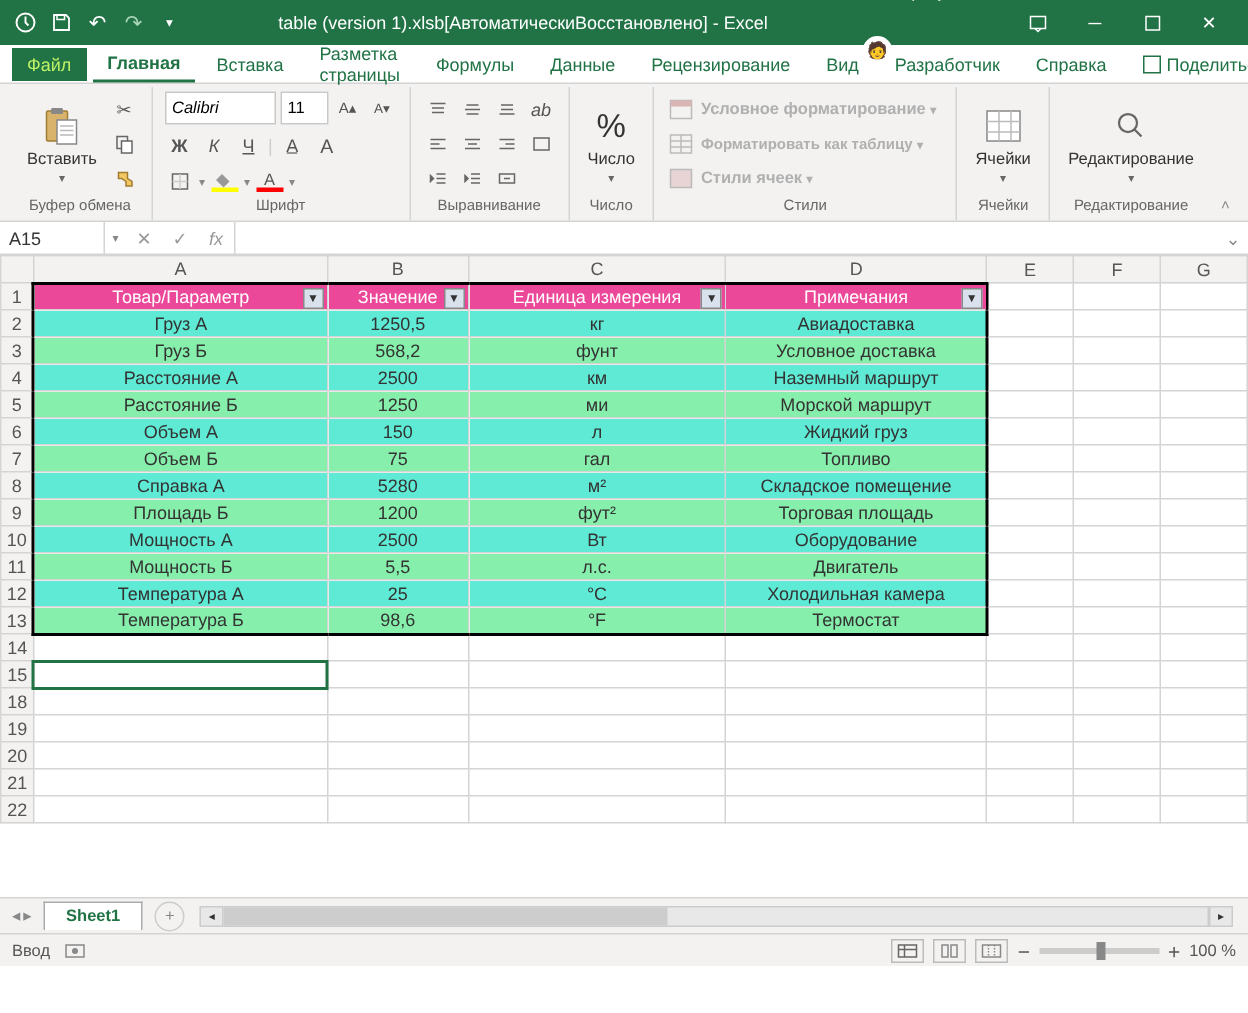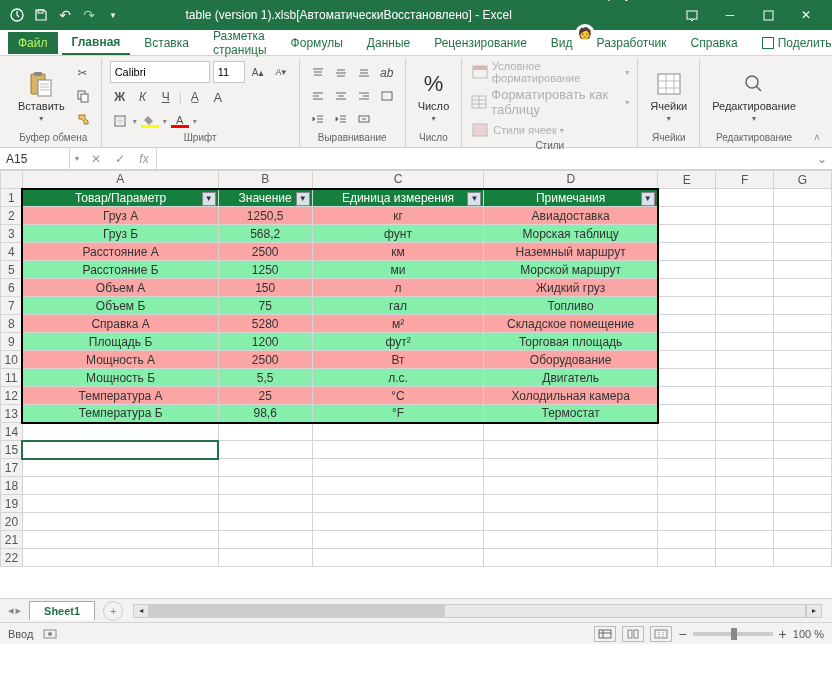--- a/index.html
+++ b/index.html
@@ -28,23 +28,23 @@
 .ribbon { height: 92px; background: #f3f2f1; border-bottom: 1px solid #d4d4d4; display: flex; padding: 2px 6px 0 6px; }
 .rgroup { border-right: 1px solid #d4d4d4; padding: 2px 8px; display: flex; flex-direction: column; justify-content: space-between; }
 .rgroup-label { text-align: center; font-size: 10px; color: #666; padding-bottom: 2px; }
 .rgroup-body { flex: 1; display: flex; gap: 4px; }
 .rbtn-big { display: flex; flex-direction: column; align-items: center; justify-content: center; padding: 2px 4px; gap: 2px; font-size: 11px; color: #333; }
 .rbtn-big .ico { width: 28px; height: 28px; display: flex; align-items: center; justify-content: center; font-size: 20px; }
 .rstack { display: flex; flex-direction: column; gap: 3px; justify-content: center; }
 .rstack-row { display: flex; gap: 3px; align-items: center; }
 .smbtn { width: 20px; height: 20px; display: flex; align-items: center; justify-content: center; font-size: 12px; color: #555; border: 1px solid transparent; }
 .fontbox { border: 1px solid #c8c8c8; background: #fff; height: 22px; font-size: 11px; padding: 0 4px; }
-.fontname { width: 100px; }
+.fontname { width: 74px; font-style: italic; }
 .fontsize { width: 32px; }
-.disabled .smbtn, .disabled span, .disabled .rbtn-big { color: #b0b0b0; }
+.disabled .smbtn, .disabled span, .disabled .rbtn-big { color: #b0b0b0; font-weight: bold; }
 .colorbar { width: 18px; height: 3px; }
 
 
 .fbar-row { height: 22px; border-bottom: 1px solid #d4d4d4; display: flex; align-items: center; background: #fff; }
 .namebox { width: 70px; height: 22px; border-right: 1px solid #d4d4d4; padding: 0 6px; font-size: 12px; display: flex; align-items: center; }
 .fbar-btns { display: flex; border-right: 1px solid #d4d4d4; }
 .fbar-btns .smbtn { width: 24px; height: 22px; color: #999; }
 .fbar { flex: 1; padding: 0 6px; font-size: 12px; }
 .fbar-expand { width: 20px; text-align: center; color: #888; }
 
@@ -53,23 +53,23 @@
 .grid { border-collapse: collapse; table-layout: fixed; }
 .grid th, .grid td { border: 1px solid #d4d4d4; font-size: 12px; font-weight: normal; padding: 0; height: 18px; }
 .colhdr { background: #f3f2f1; text-align: center; color: #555; height: 20px; }
 .rowhdr { background: #f3f2f1; text-align: center; color: #555; width: 22px; }
 .corner { background: #f3f2f1; width: 22px; }
 .cA { width: 196px; } .cB { width: 94px; } .cC { width: 172px; } .cD { width: 174px; }
 .cE, .cF, .cG { width: 58px; }
 .cell { padding: 0 4px; text-align: center; overflow: hidden; white-space: nowrap; }
 
 
-.dt-hdr { background: #15803d; color: #fff; font-weight: 600; position: relative; margin-left: 16px; }
+.dt-hdr { background: #ec4899; color: #fff; font-weight: 600; position: relative; margin-left: 16px; }
 .dt-hdr .dd { position: absolute; right: 2px; top: 2px; width: 14px; height: 14px; background: #d9e1ec; border: 1px solid #888; display: flex; align-items: center; justify-content: center; font-size: 8px; color: #333; }
-.dt-even { background: #fca5a5; }
+.dt-even { background: #5eead4; }
 .dt-odd { background: #86efac; }
 .dt-border-l { border-left: 2px solid #000 !important; }
 .dt-border-r { border-right: 2px solid #000 !important; }
 .dt-border-t { border-top: 2px solid #000 !important; }
 .dt-border-b { border-bottom: 2px solid #000 !important; }
 .shadow-r { box-shadow: 4px 0 4px rgba(0,0,0,0.25); }
 .shadow-b { box-shadow: 0 4px 4px rgba(0,0,0,0.25); margin-top: 16px; }
 
 .sel { outline: 2px solid #217346; outline-offset: -1px; }
 
@@ -314,21 +314,21 @@
           <span style="font-size:11px">Условное форматирование</span>
           <span style="font-size:8px">▾</span>
         </div>
       <div class="rstack-row">
           <span class="smbtn">
             <svg width="16" height="14">
               <rect x="1" y="1" width="14" height="12" fill="none" stroke="#bbb"></rect>
               <path d="M1 5h14M1 9h14M8 1v12" stroke="#bbb"></path>
             </svg>
           </span>
-          <span style="font-size:13px">Форматировать как таблицу</span>
+          <span style="font-size:10px">Форматировать как таблицу</span>
           <span style="font-size:8px">▾</span>
         </div>
       <div class="rstack-row">
           <span class="smbtn">
             <svg width="16" height="14">
               <rect x="1" y="1" width="14" height="12" fill="#e8d4d4" stroke="#bbb"></rect>
             </svg>
           </span>
           <span style="font-size:11px">Стили ячеек</span>
           <span style="font-size:8px">▾</span>
@@ -414,21 +414,21 @@
           <td class="cell cD dt-even dt-border-r shadow-r"><span>Авиадоставка</span></td>
           <td class="cell cE"></td>
           <td class="cell cF"></td>
           <td class="cell cG"></td>
         </tr>
         <tr>
           <th class="rowhdr">3</th>
           <td class="cell cA dt-odd dt-border-l"><span>Груз Б</span></td>
           <td class="cell cB dt-odd"><span>568,2</span></td>
           <td class="cell cC dt-odd"><span>фунт</span></td>
-          <td class="cell cD dt-odd dt-border-r shadow-r"><span>Морская таблицу</span></td>
+          <td class="cell cD dt-odd dt-border-r shadow-r"><span>Условное доставка</span></td>
           <td class="cell cE"></td>
           <td class="cell cF"></td>
           <td class="cell cG"></td>
         </tr>
         <tr>
           <th class="rowhdr">4</th>
           <td class="cell cA dt-even dt-border-l"><span>Расстояние А</span></td>
           <td class="cell cB dt-even"><span>2500</span></td>
           <td class="cell cC dt-even"><span>км</span></td>
           <td class="cell cD dt-even dt-border-r shadow-r"><span>Наземный маршрут</span></td>
@@ -532,30 +532,20 @@
           <td class="cell cB"></td>
           <td class="cell cC"></td>
           <td class="cell cD"></td>
           <td class="cell cE"></td>
           <td class="cell cF"></td>
           <td class="cell cG"></td>
         </tr>
         <tr>
           <th class="rowhdr">15</th>
           <td class="cell cA sel"></td>
-          <td class="cell cB"></td>
-          <td class="cell cC"></td>
-          <td class="cell cD"></td>
-          <td class="cell cE"></td>
-          <td class="cell cF"></td>
-          <td class="cell cG"></td>
-        </tr>
-        <tr>
-          <th class="rowhdr">17</th>
-          <td class="cell cA"></td>
           <td class="cell cB"></td>
           <td class="cell cC"></td>
           <td class="cell cD"></td>
           <td class="cell cE"></td>
           <td class="cell cF"></td>
           <td class="cell cG"></td>
         </tr>
         <tr>
           <th class="rowhdr">18</th>
           <td class="cell cA"></td>

